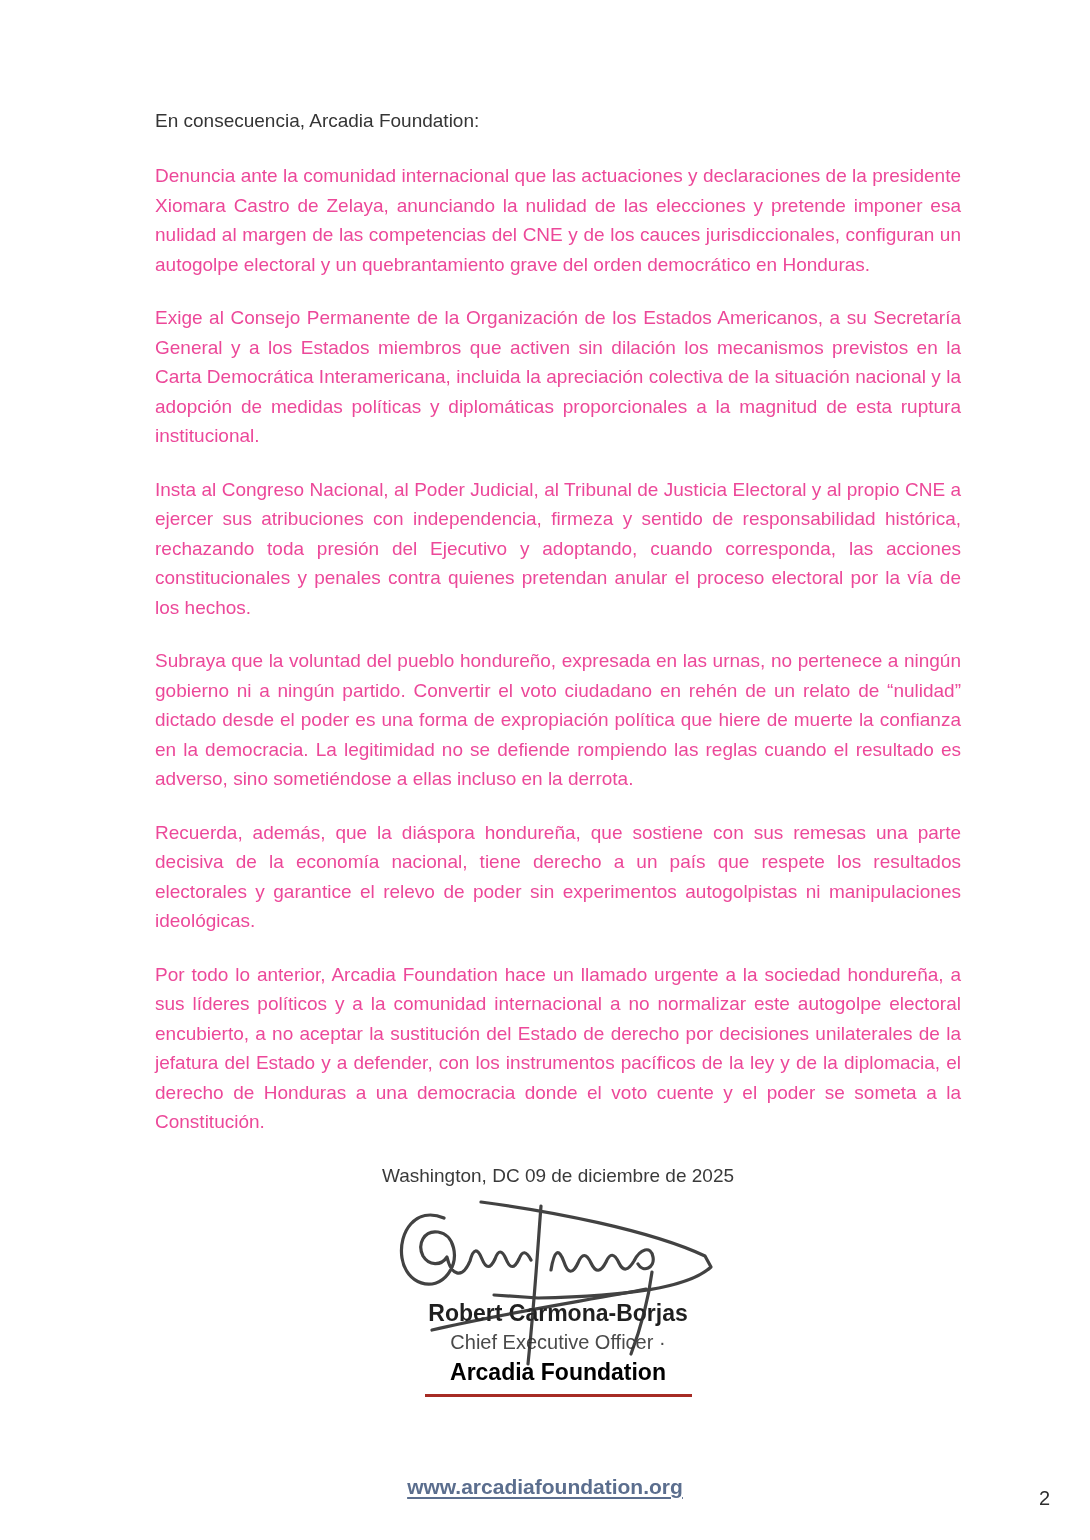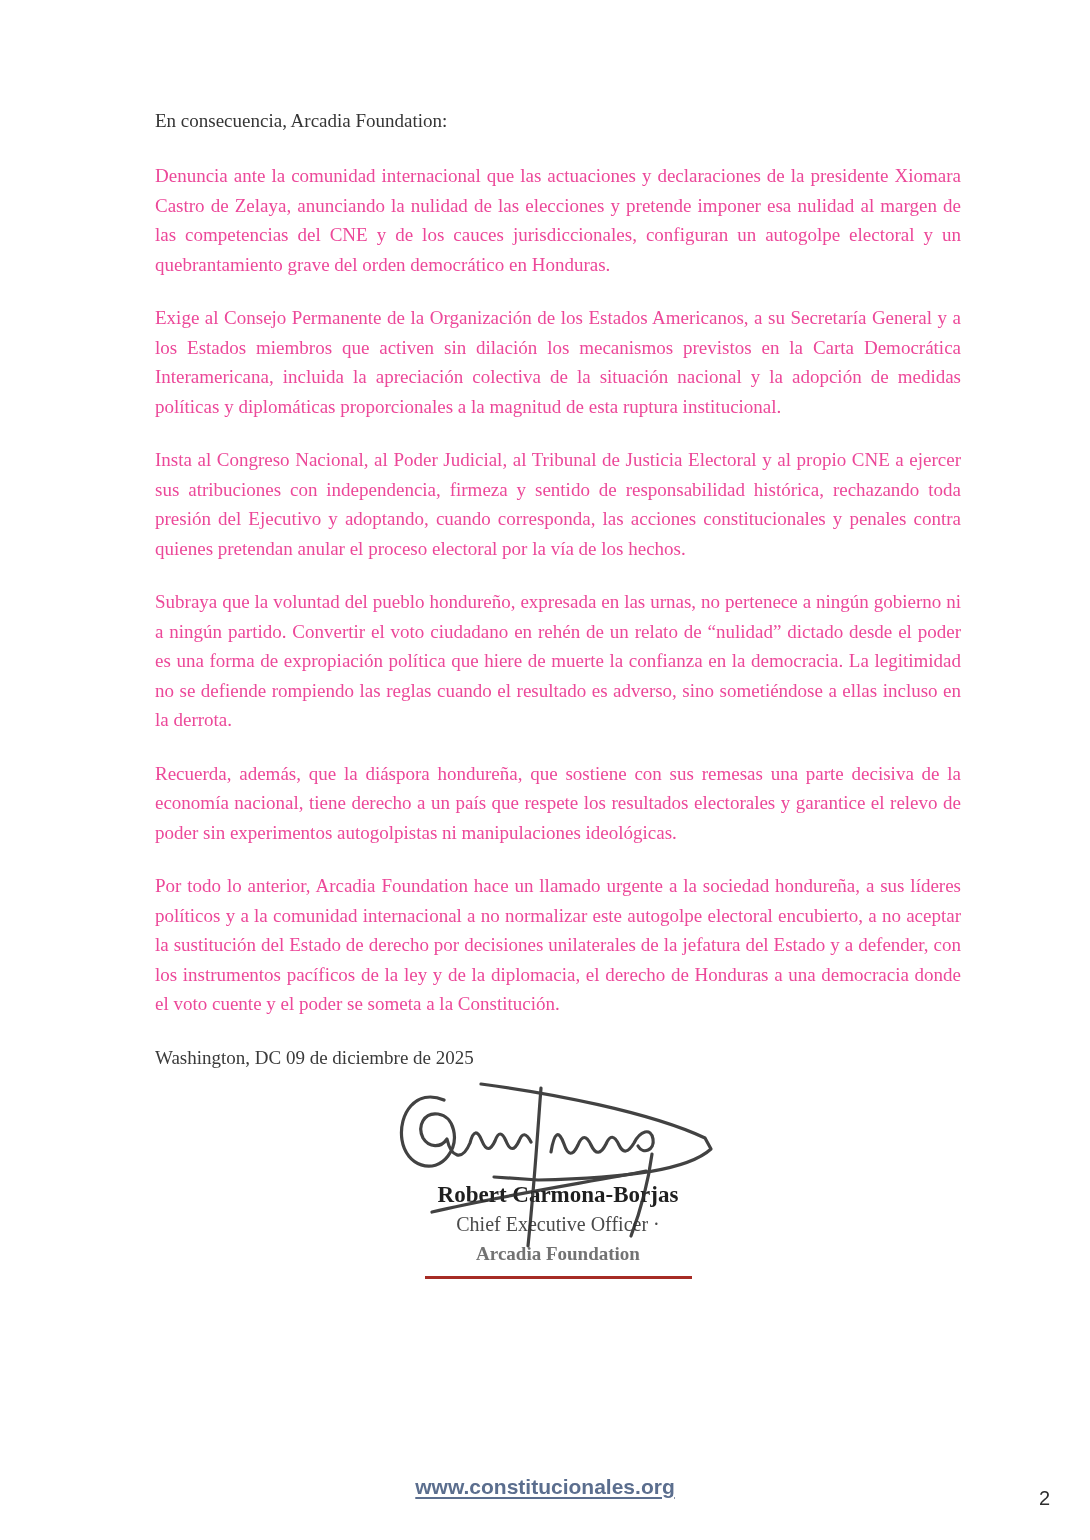--- a/index.html
+++ b/index.html
@@ -16,40 +16,40 @@
     background: #ffffff;
     font-family: "Liberation Sans", sans-serif;
     color: #3a3a3a;
     overflow: hidden;
   }
   .content {
     position: absolute;
     top: 106px;
     left: 155px;
     width: 806px;
-    font-family: Liberation Serif, serif;
   }
   .intro {
     font-size: 19px;
     line-height: 29px;
     margin: 0 0 26px 0;
     color: #353535;
   }
   p.body-par {
     font-size: 19px;
     line-height: 29.5px;
     text-align: justify;
     margin: 0 0 24px 0;
     color: #ec4899;
   }
   .dateline {
     font-size: 19px;
     line-height: 29px;
     margin: 4px 0 0 0;
     color: #3a3a3a;
+    text-align: center;
   }
   
   .signature-block {
     width: 420px;
     margin: 2px auto 0;
     text-align: center;
     position: relative;
   }
   .sig-canvas {
     position: relative;
@@ -70,23 +70,23 @@
     font-weight: bold;
     color: #1f1f1f;
     line-height: 30px;
   }
   .sig-title {
     font-size: 20px;
     color: #4a4a4a;
     line-height: 29px;
   }
   .sig-org {
-    font-size: 19px;
+    font-size: 23px;
     font-weight: bold;
-    color: #737373;
+    color: #000000;
     line-height: 30px;
   }
   .sig-rule {
     width: 267px;
     height: 0;
     border-top: 3px solid #a62b24;
     margin: 7px auto 0;
   }
   
   .footer-link-wrap {
@@ -149,18 +149,18 @@
       </div>
       <div class="sig-name">Robert Carmona-Borjas</div>
       <div class="sig-title">Chief Executive Officer ·</div>
       <div class="sig-org">Arcadia Foundation</div>
       <div class="sig-rule"></div>
     </div>
 
   </div>
 
   <div class="footer-link-wrap">
-    <a href="#">www.constitucionales.org</a>
+    <a href="#">www.arcadiafoundation.org</a>
   </div>
 
   <div class="page-number">2</div>
 
 </div>
 
 </body></html>

